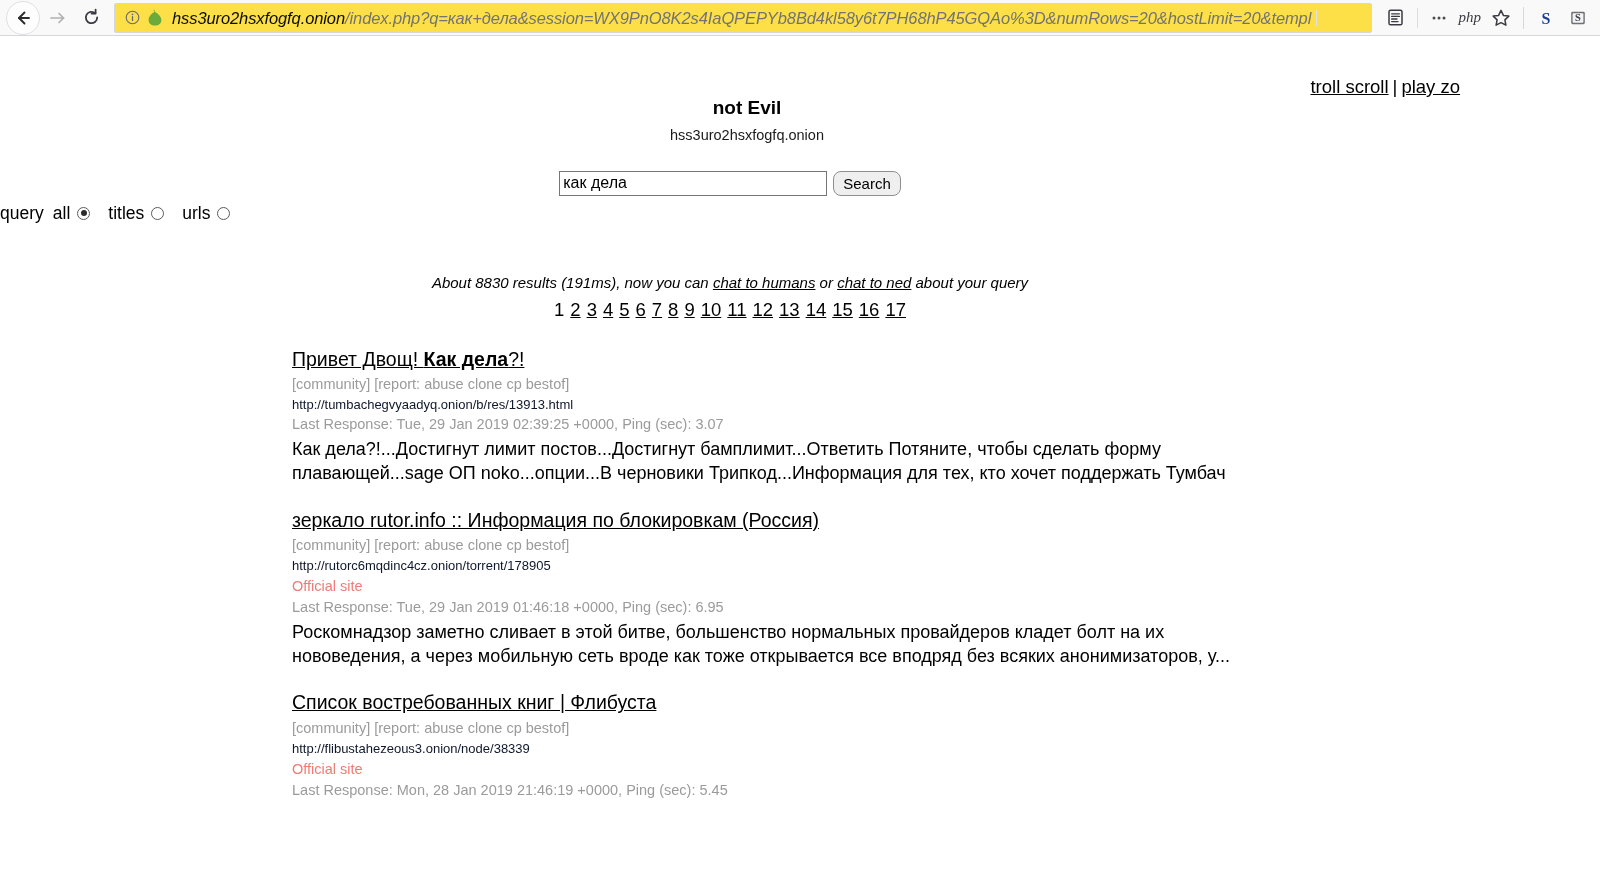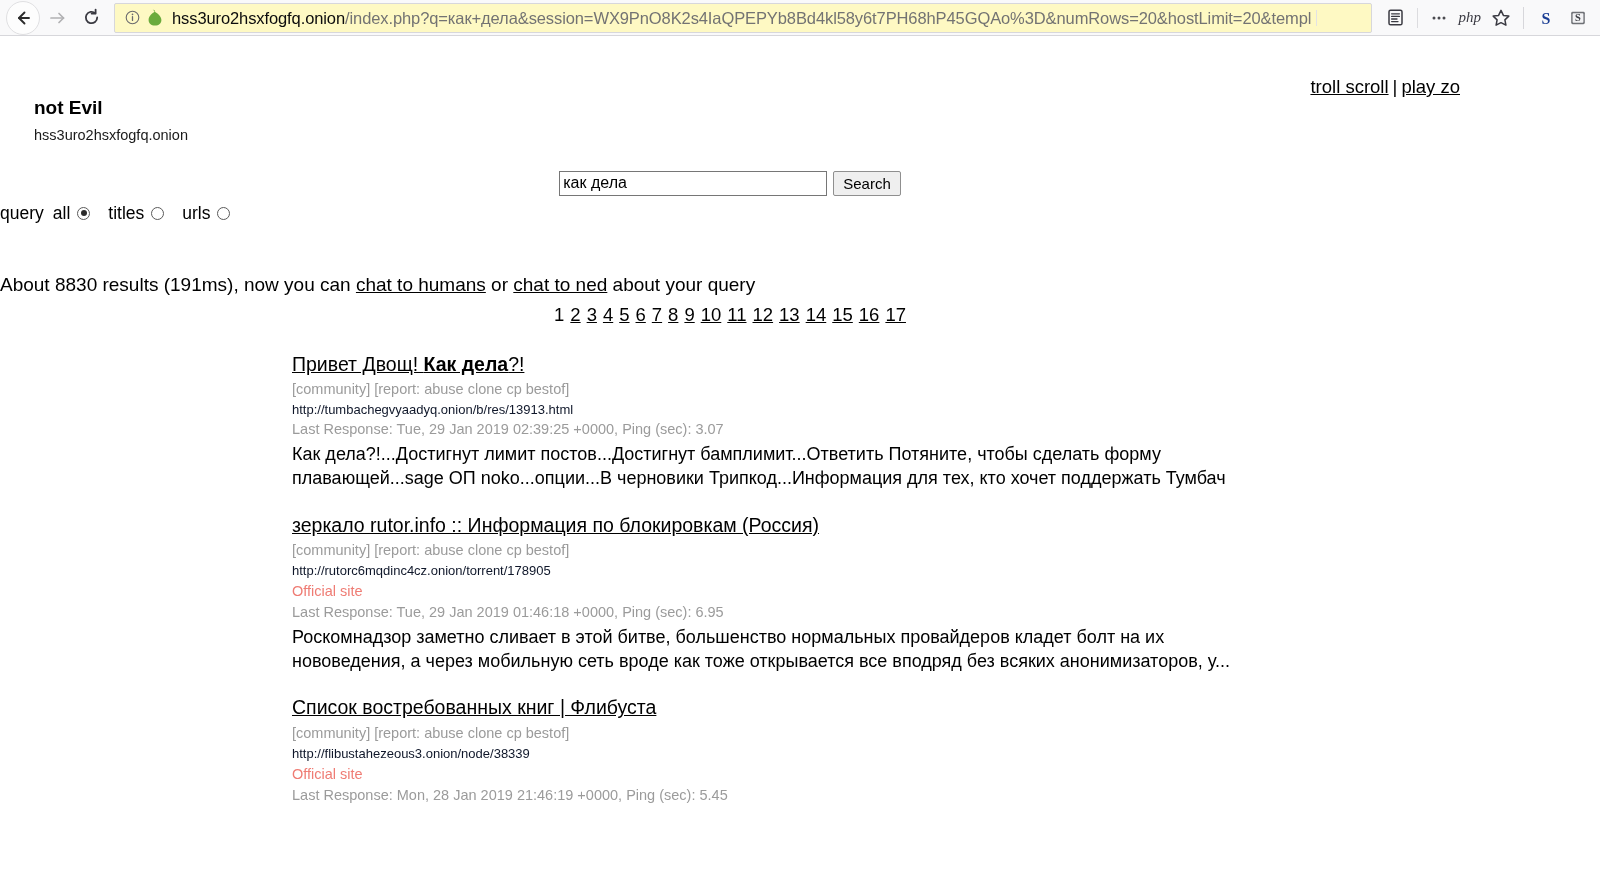--- a/index.html
+++ b/index.html
@@ -28,28 +28,29 @@
     border-radius: 50%;
     flex: 0 0 auto;
   }
   .nav-btn.hovered { border: 1px solid #e0e0e2; background: #fdfdfd; }
   .nav-ico { display: block; }
 
   #urlbar-wrap {
     flex: 1 1 auto;
     height: 30px;
     margin: 0 8px 0 6px;
-    background: #fef9c3;
+    background: #fde047;
     border: 1px solid #d7d7db;
     border-radius: 2px;
     display: flex;
     align-items: center;
     padding: 0 4px 0 10px;
     min-width: 0;
     position: relative;
+    font-style: italic;
   }
   #urlbar-wrap::after{
     content:"";
     position:absolute; right:54px; top:6px; bottom:6px;
     width:1px; background:#e2e2e4;
   }
   .ident-ico { flex: 0 0 auto; margin-right: 7px; display:block; }
   .onion-ico { flex: 0 0 auto; margin-right: 9px; display:block; }
   #url-text {
     flex: 1 1 auto;
@@ -94,21 +95,21 @@
     position: absolute;
     top: 40px;
     right: 0px;
     font-size: 18.5px;
     color: #000;
     white-space: nowrap;
   }
   #corner-links a { color:#000; text-decoration: underline; }
   #corner-links .sep { text-decoration: none; padding: 0 4px; }
 
-  #site-header { padding-top: 62px; padding-left: 34px; }
+  #site-header { text-align: center; padding-top: 62px; padding-left: 34px; }
   #site-title {
     font-size: 19px;
     font-weight: bold;
     color: #000;
     line-height: 1.1;
   }
   #site-domain {
     font-size: 14.5px;
     color: #1a1a1a;
     margin-top: 8px;
@@ -133,21 +134,21 @@
     outline: none;
   }
   #search-button {
     margin-left: 6px;
     height: 25px;
     font-size: 15px;
     font-family: "Liberation Sans", sans-serif;
     padding: 0 9px;
     background: #efefef;
     border: 1px solid #8f8f8f;
-    border-radius: 2px;
+    border-radius: 8px;
     color: #000;
     cursor: pointer;
   }
 
   #radio-row {
     margin-top: 7px;
     display: flex;
     justify-content: flex-start;
     align-items: center;
     font-size: 17.5px;
@@ -170,22 +171,24 @@
     content: "";
     position: absolute;
     left: 2.5px; top: 2.5px;
     width: 6px; height: 6px;
     border-radius: 50%;
     background: #2b2b2b;
   }
 
   #results-summary {
     margin-top: 50px;
-    font-size: 19px;
-    color: #000;
+    text-align: center;
+    font-size: 15px;
+    color: #000;
+    font-style: italic;
   }
   #results-summary a { color: #000; text-decoration: underline; }
 
   #pager {
     margin-top: 8px;
     text-align: center;
     font-size: 18.5px;
     color: #000;
   }
   #pager span.pg { margin: 0 3px; }

